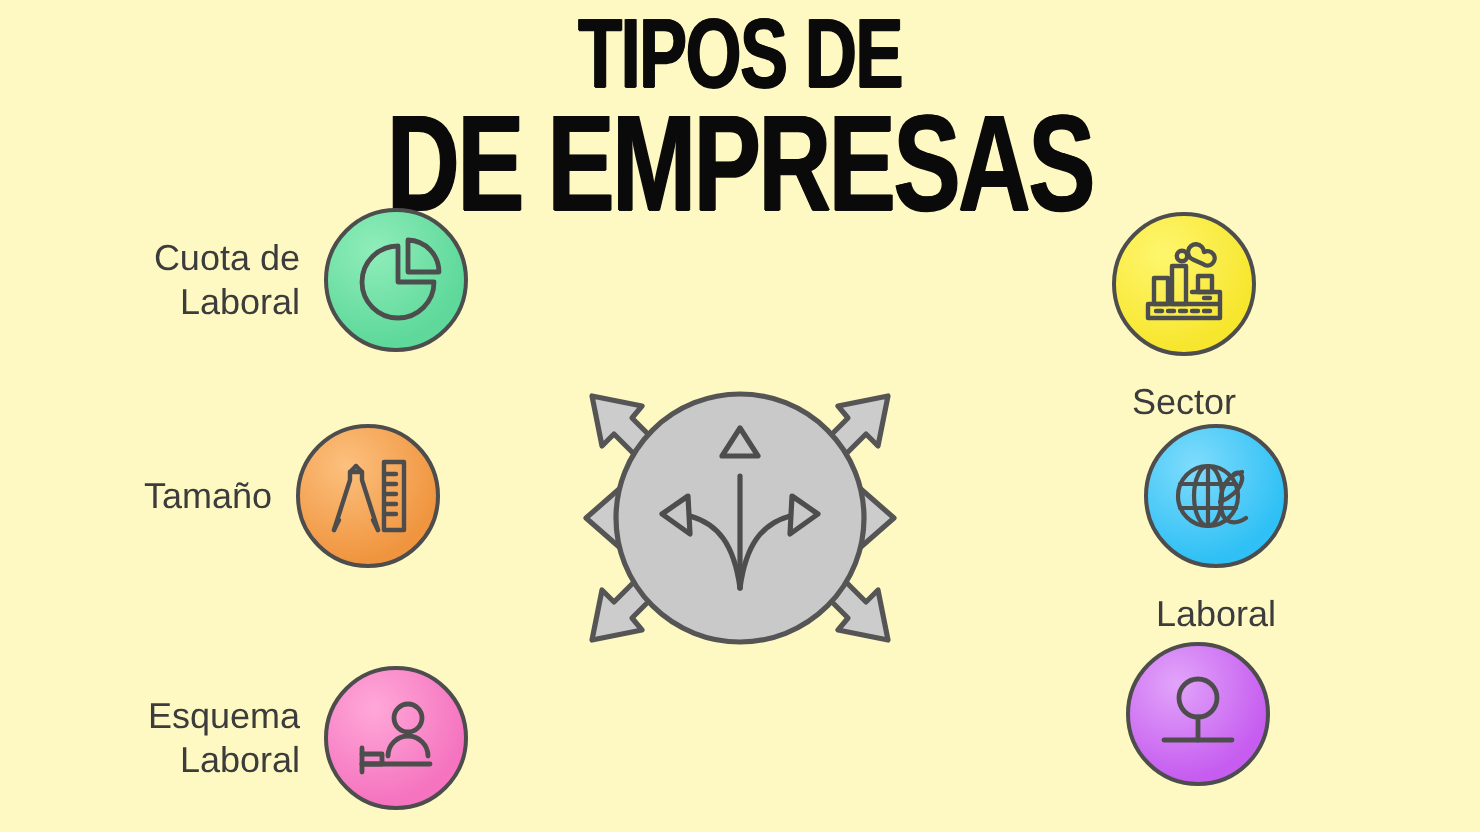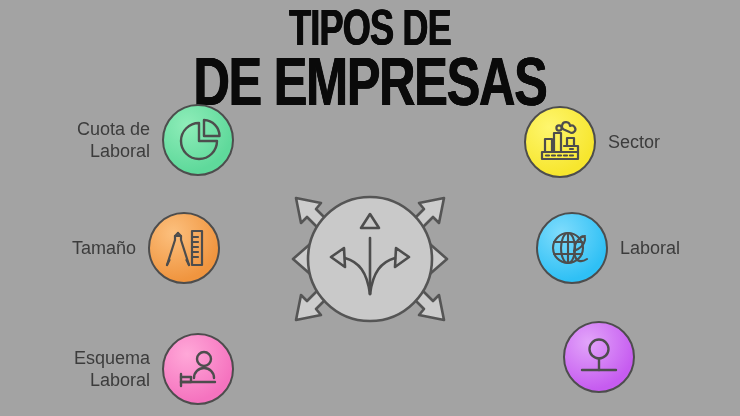--- a/index.html
+++ b/index.html
@@ -7,21 +7,21 @@
     padding: 0;
     background: #ffffff;
   }
   body {
     font-family: "Liberation Sans", sans-serif;
   }
   #infographic {
     position: relative;
     width: 740px;
     height: 416px;
-    background: #a3a3a3;
+    background: #fef9c3;
     overflow: hidden;
   }
 
   
   .title-block {
     position: absolute;
     left: 0;
     top: 0;
     width: 740px;
     text-align: center;
@@ -62,21 +62,21 @@
   }
 
   
   .node {
     position: absolute;
     display: flex;
     align-items: center;
     gap: 12px;
   }
   .node.left { flex-direction: row; justify-content: flex-end; }
-  .node.right { flex-direction: row; justify-content: center; }
+  .node.right { flex-direction: column; justify-content: space-between; }
 
   .bubble {
     width: 72px;
     height: 72px;
     border-radius: 50%;
     border: 2.5px solid #4d4d4d;
     box-sizing: border-box;
     display: flex;
     align-items: center;
     justify-content: center;

